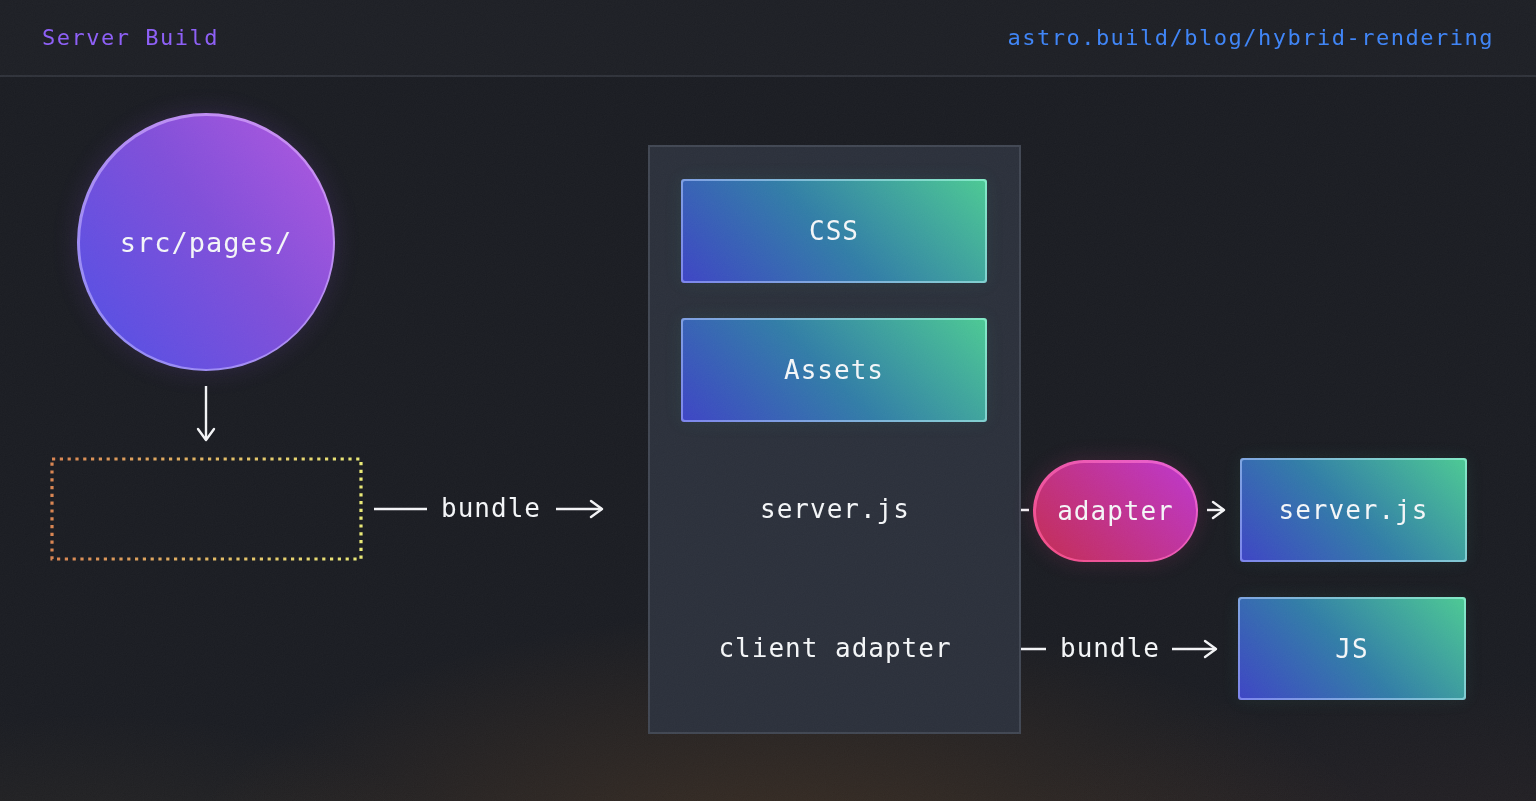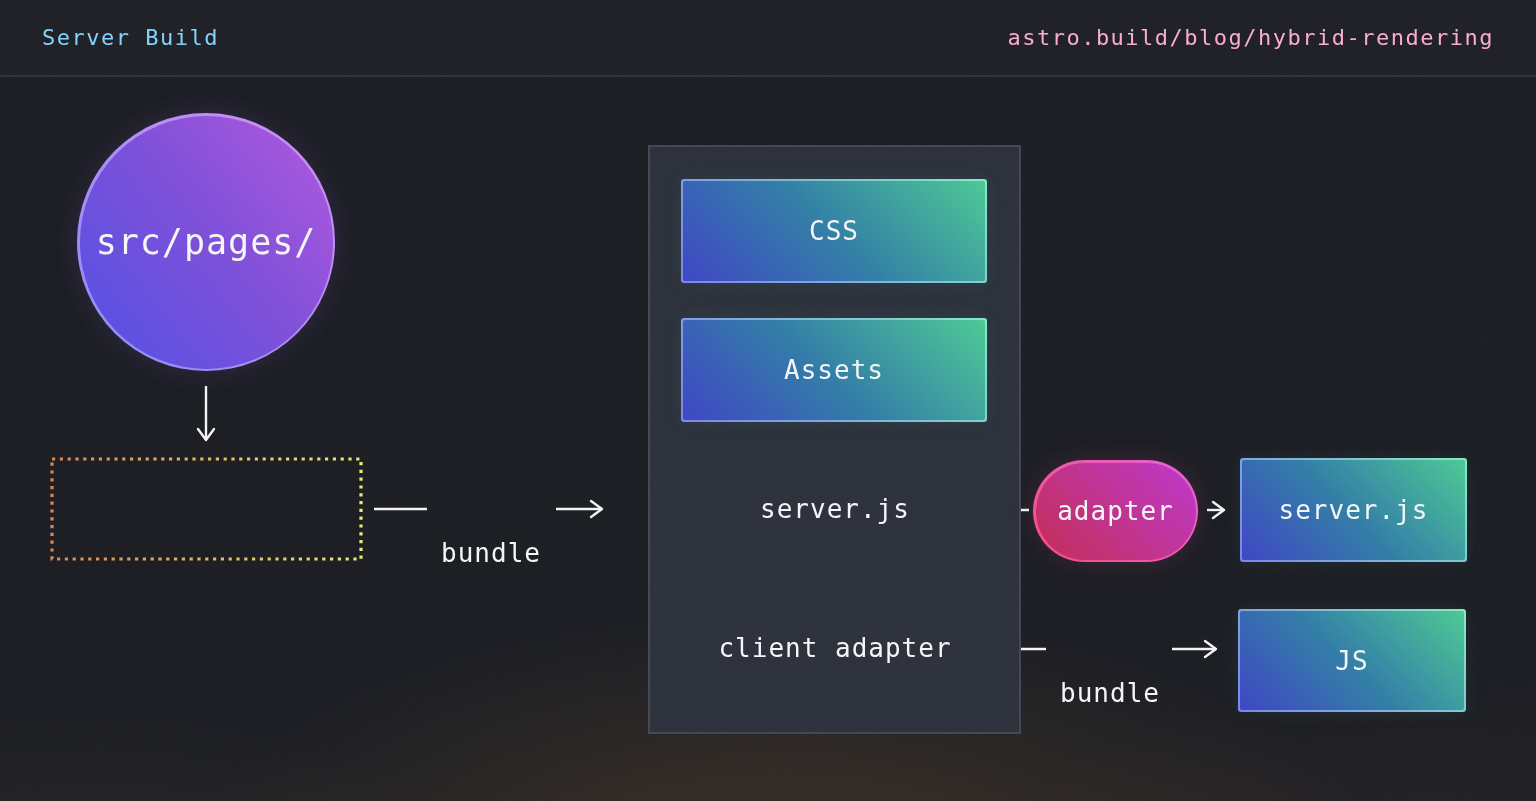--- a/index.html
+++ b/index.html
@@ -25,26 +25,26 @@
     left: 0; top: 0;
     width: 100%; height: 77px;
     background: #1a1c22;
     border-bottom: 2px solid #2c2f37;
     display: flex;
     align-items: center;
     justify-content: space-between;
     padding: 0 42px;
   }
   .header-title {
-    color: #7dd3fc;
+    color: #8b5cf6;
     font-size: 22px;
     letter-spacing: 1.5px;
   }
   .header-url {
-    color: #f9a8d4;
+    color: #3b82f6;
     font-size: 22px;
     letter-spacing: 1.5px;
   }
   
   .canvas { position: absolute; left: 0; top: 77px; width: 1536px; height: 724px; }
   .abs { position: absolute; }
   .node-label {
     color: #f3f5f7;
     font-size: 26px;
     letter-spacing: 1px;
@@ -99,21 +99,20 @@
     width: 373px; height: 589px;
     background: #282d38;
     border: 2px solid #3e4450;
   }
   
   .edge-label {
     color: #f3f5f7;
     font-size: 26px;
     letter-spacing: 1px;
     text-align: center;
-    margin-top: 45px;
   }
   svg.wires { position: absolute; left: 0; top: 0; pointer-events: none; }
   svg.grain { position: absolute; left: 0; top: 0; opacity: 0.05; pointer-events: none; }
 </style>
 </head>
 <body>
 
 <div class="screen">
 
   <div class="header">
@@ -144,21 +143,21 @@
       <path d="M 989 433 L 1029 433" stroke="#f2f3f5" stroke-width="2.4" fill="none"></path>
       <path d="M 1207 433 L 1224 433" stroke="#f2f3f5" stroke-width="2.4" fill="none" marker-end="url(#arrowhead)"></path>
       <path d="M 989 572 L 1046 572" stroke="#f2f3f5" stroke-width="2.4" fill="none"></path>
       <path d="M 1172 572 L 1216 572" stroke="#f2f3f5" stroke-width="2.4" fill="none" marker-end="url(#arrowhead)"></path>
     </svg>
 
     <div class="abs panel"></div>
 
     <div class="abs circle" style="left:77px; top:36px; width:258px; height:258px;">
       <div class="fill">
-        <span class="node-label" style="font-size:35px;">src/pages/</span>
+        <span class="node-label" style="font-size:27px;">src/pages/</span>
       </div>
     </div>
 
 
     <div class="abs edge-label" style="left:429px; top:416px; width:124px;">bundle</div>
 
     <div class="abs gradbox" style="left:681px; top:241px; width:306px; height:104px;">
       <div class="fill">
         <span class="node-label">Assets</span>
       </div>
@@ -185,21 +184,21 @@
     </div>
 
     <div class="abs gradbox" style="left:1240px; top:381px; width:227px; height:104px;">
       <div class="fill">
         <span class="node-label">server.js</span>
       </div>
     </div>
 
     <div class="abs edge-label" style="left:1048px; top:556px; width:124px;">bundle</div>
 
-    <div class="abs gradbox" style="left:1238px; top:532px; width:228px; height:103px;">
+    <div class="abs gradbox" style="left:1238px; top:520px; width:228px; height:103px;">
       <div class="fill">
         <span class="node-label">JS</span>
       </div>
     </div>
 
   </div>
 
   <svg class="grain" width="1536" height="801">
     <filter id="noiseFilter">
       <feTurbulence type="fractalNoise" baseFrequency="0.9" numOctaves="2" stitchTiles="stitch"></feTurbulence>

